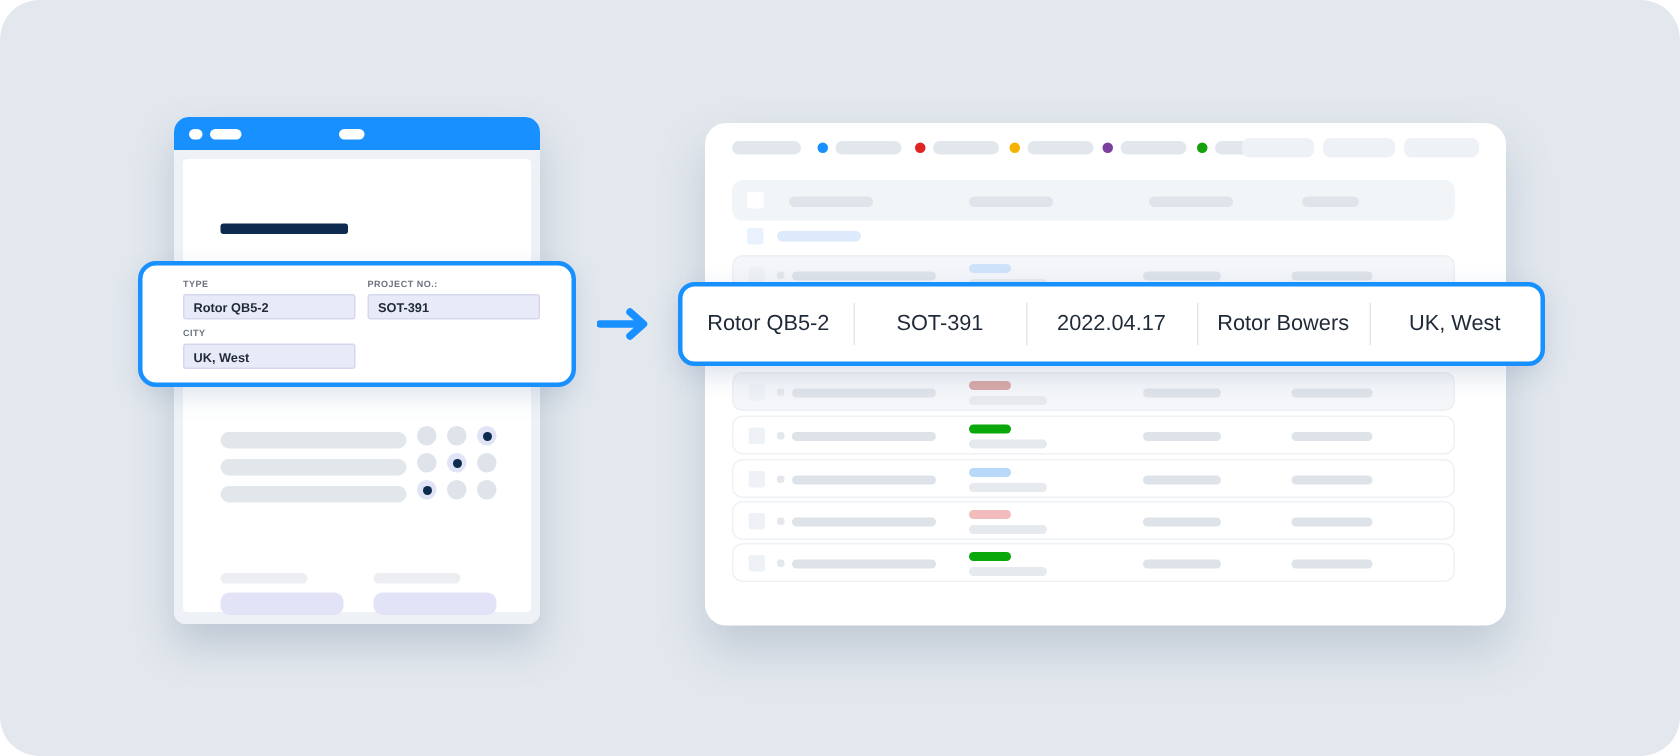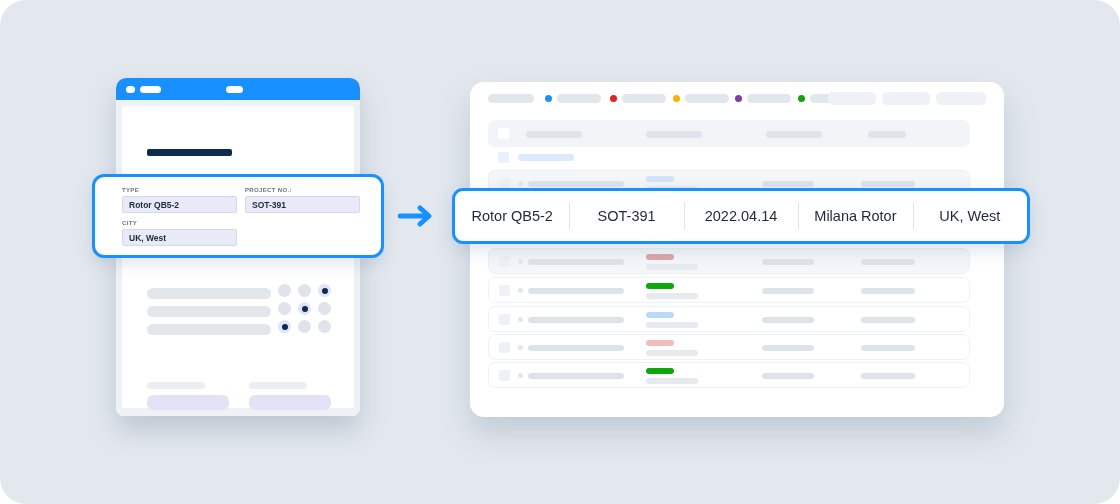--- a/index.html
+++ b/index.html
@@ -490,18 +490,18 @@
       <span class="rsub"></span>
       <span class="rc3"></span>
       <span class="rc4"></span>
     </div>
 
   </div>
 
   <div id="row-callout">
     <span class="cell">Rotor QB5-2</span>
     <span class="cell">SOT-391</span>
-    <span class="cell">2022.04.14</span>
-    <span class="cell">Milana Rotor</span>
+    <span class="cell">2022.04.17</span>
+    <span class="cell">Rotor Bowers</span>
     <span class="cell">UK, West</span>
   </div>
 
 </div>
 
 </body></html>

